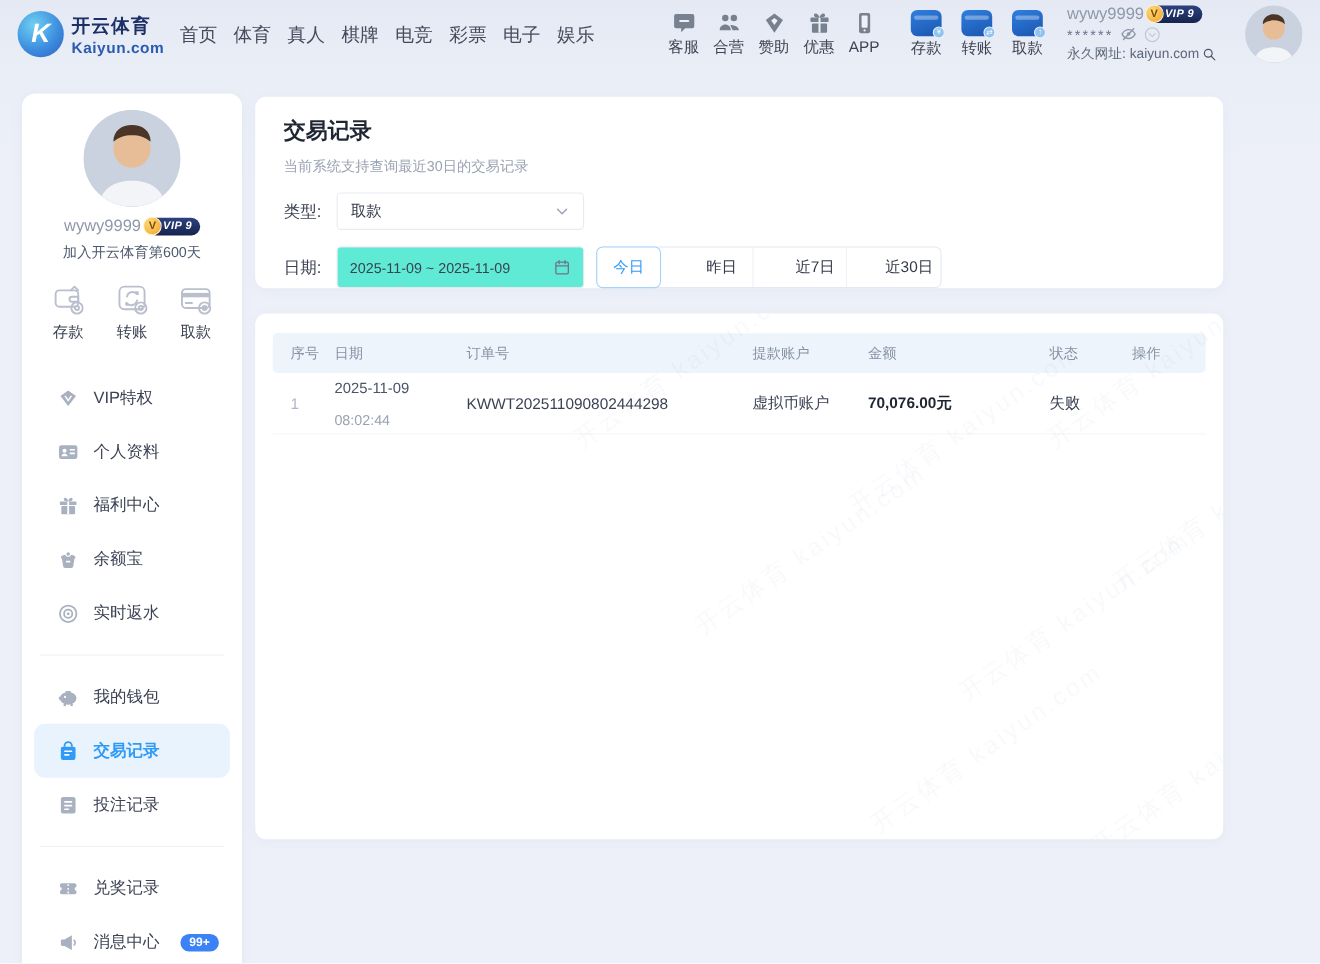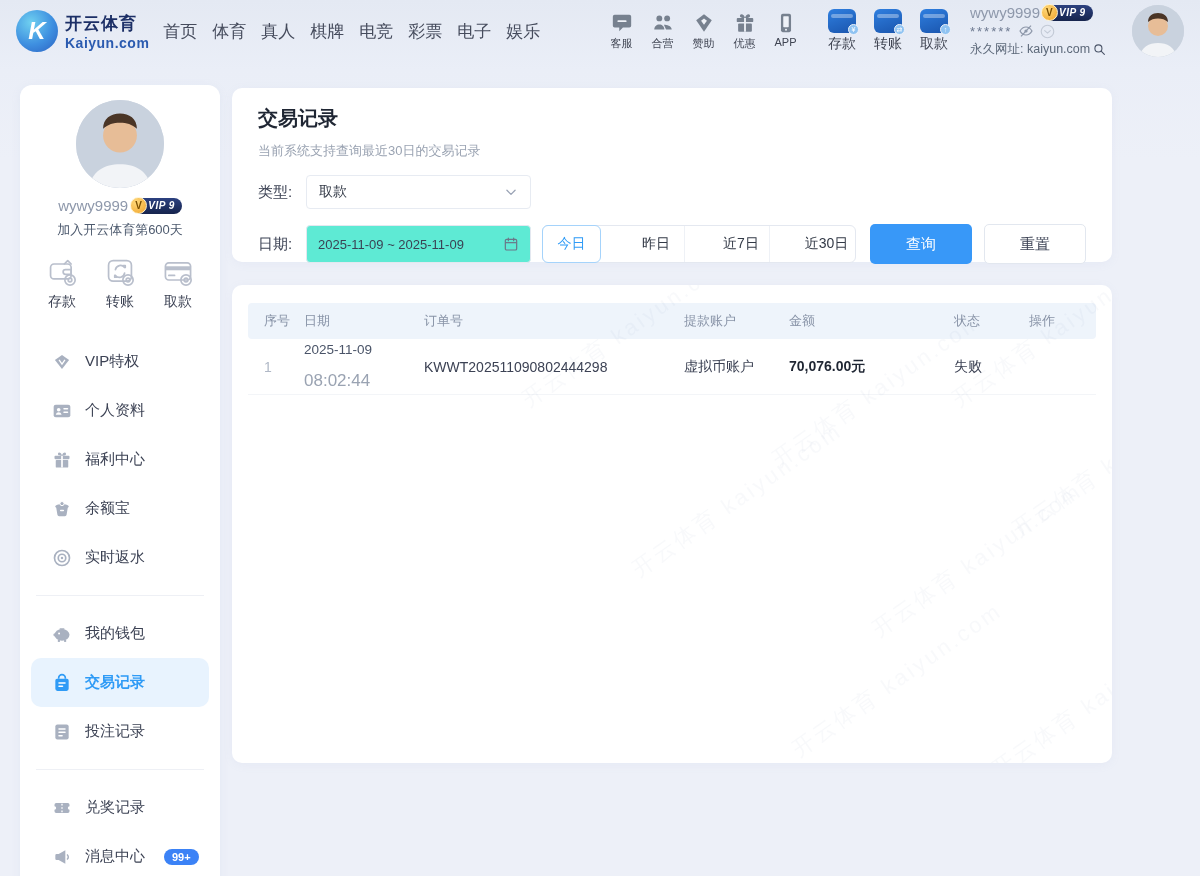--- a/index.html
+++ b/index.html
@@ -17,21 +17,21 @@
                display:flex; align-items:center; justify-content:center;
                color:#fff; font-size:24px; font-weight:bold; font-style:italic; }
   .logo-cn { font-size:17px; font-weight:bold; color:#1c2f66; letter-spacing:1px; }
   .logo-en { font-size:14px; font-weight:bold; color:#2b5bb0; letter-spacing:.5px; }
   .nav { display:flex; gap:15px; margin-left:14px; font-size:17px; color:#454b5c; }
   .nav span { cursor:pointer; white-space:nowrap; }
 
   .svc-group { display:flex; margin-left:auto; }
   .svc-item { width:41px; display:flex; flex-direction:column; align-items:center; gap:2px; cursor:pointer; }
   .svc-item svg { display:block; }
-  .svc-label { font-size:11px; color:#3f4452; white-space:nowrap; }
+  .svc-label { font-size:14px; color:#3f4452; white-space:nowrap; }
 
   .wallet-group { display:flex; gap:6px; margin-left:16px; }
   .wallet-item { width:40px; display:flex; flex-direction:column; align-items:center; gap:2px; cursor:pointer; }
   .bluecard { position:relative; width:28px; height:24px; border-radius:6px;
               background:linear-gradient(160deg,#2f7fe0,#1a55ad); }
   .bluecard::before { content:""; position:absolute; left:3px; top:5px; width:22px; height:4px;
                       background:rgba(255,255,255,.35); border-radius:2px; }
   .badge-dot { position:absolute; right:-3px; bottom:-2px; width:11px; height:11px; border-radius:50%;
                background:#8fc3f2; border:1.5px solid #eef2f9; color:#fff; font-size:7px;
                display:flex; align-items:center; justify-content:center; }
@@ -102,21 +102,21 @@
   .btn-plain { background:#fff; border:1px solid #e2e7ef; color:#3c4254; }
 
   .table-card { top:285px; height:478px; padding:18px 16px 0 16px; }
   .tbl-grid { display:grid; grid-template-columns:56px 120px 260px 105px 165px 75px 1fr; align-items:center; }
   .tbl-head { background:#eef4fb; border-radius:4px; height:36px; font-size:13px; color:#8893a7; }
   .tbl-head > div { padding-left:0; }
   .tbl-head > div:first-child, .tbl-row > div:first-child { padding-left:16px; }
   .tbl-row { height:56px; border-bottom:1px solid #f3f5f8; font-size:14px; color:#3c4254; }
   .cell-no { color:#b0b8c6; }
   .cell-date-main { font-size:13.5px; color:#4a5468; }
-  .cell-date-sub { font-size:17px; color:#9aa3b2; margin-top:14px; }
+  .cell-date-sub { font-size:13px; color:#9aa3b2; margin-top:14px; }
   .cell-amount { font-weight:bold; color:#1f2633; }
 
   
   .wm { position:absolute; inset:0; overflow:hidden; pointer-events:none; border-radius:10px; }
   .wm span { position:absolute; transform:rotate(-35deg); font-size:22px; color:rgba(110,135,185,.05);
              white-space:nowrap; letter-spacing:3px; }
 
   .icon-gray { fill:#77818f; }
   .muted-stroke { stroke:#b9bfcc; fill:none; stroke-width:1.5; stroke-linecap:round; stroke-linejoin:round; }
 </style>
@@ -420,24 +420,20 @@
             <line x1="8" y1="3" x2="8" y2="7" stroke="#6b7688" stroke-width="1.8" stroke-linecap="round"></line>
             <line x1="16" y1="3" x2="16" y2="7" stroke="#6b7688" stroke-width="1.8" stroke-linecap="round"></line>
           </svg>
       </div>
       <div class="seg-group">
         <div class="seg active">今日</div>
         <div class="seg">昨日</div>
         <div class="seg">近7日</div>
         <div class="seg">近30日</div>
       </div>
-      <div class="btn-zone">
-        <div class="btn btn-primary">查询</div>
-        <div class="btn btn-plain">重置</div>
-      </div>
     </div>
   </section>
 
   <section class="card table-card">
     <div class="wm">
       <span style="left:270px;top:30px">开云体育 kaiyun.com</span>
       <span style="left:520px;top:90px">开云体育 kaiyun.com</span>
       <span style="left:700px;top:30px">开云体育 kaiyun.com</span>
       <span style="left:380px;top:200px">开云体育 kaiyun.com</span>
       <span style="left:620px;top:260px">开云体育 kaiyun.com</span>

